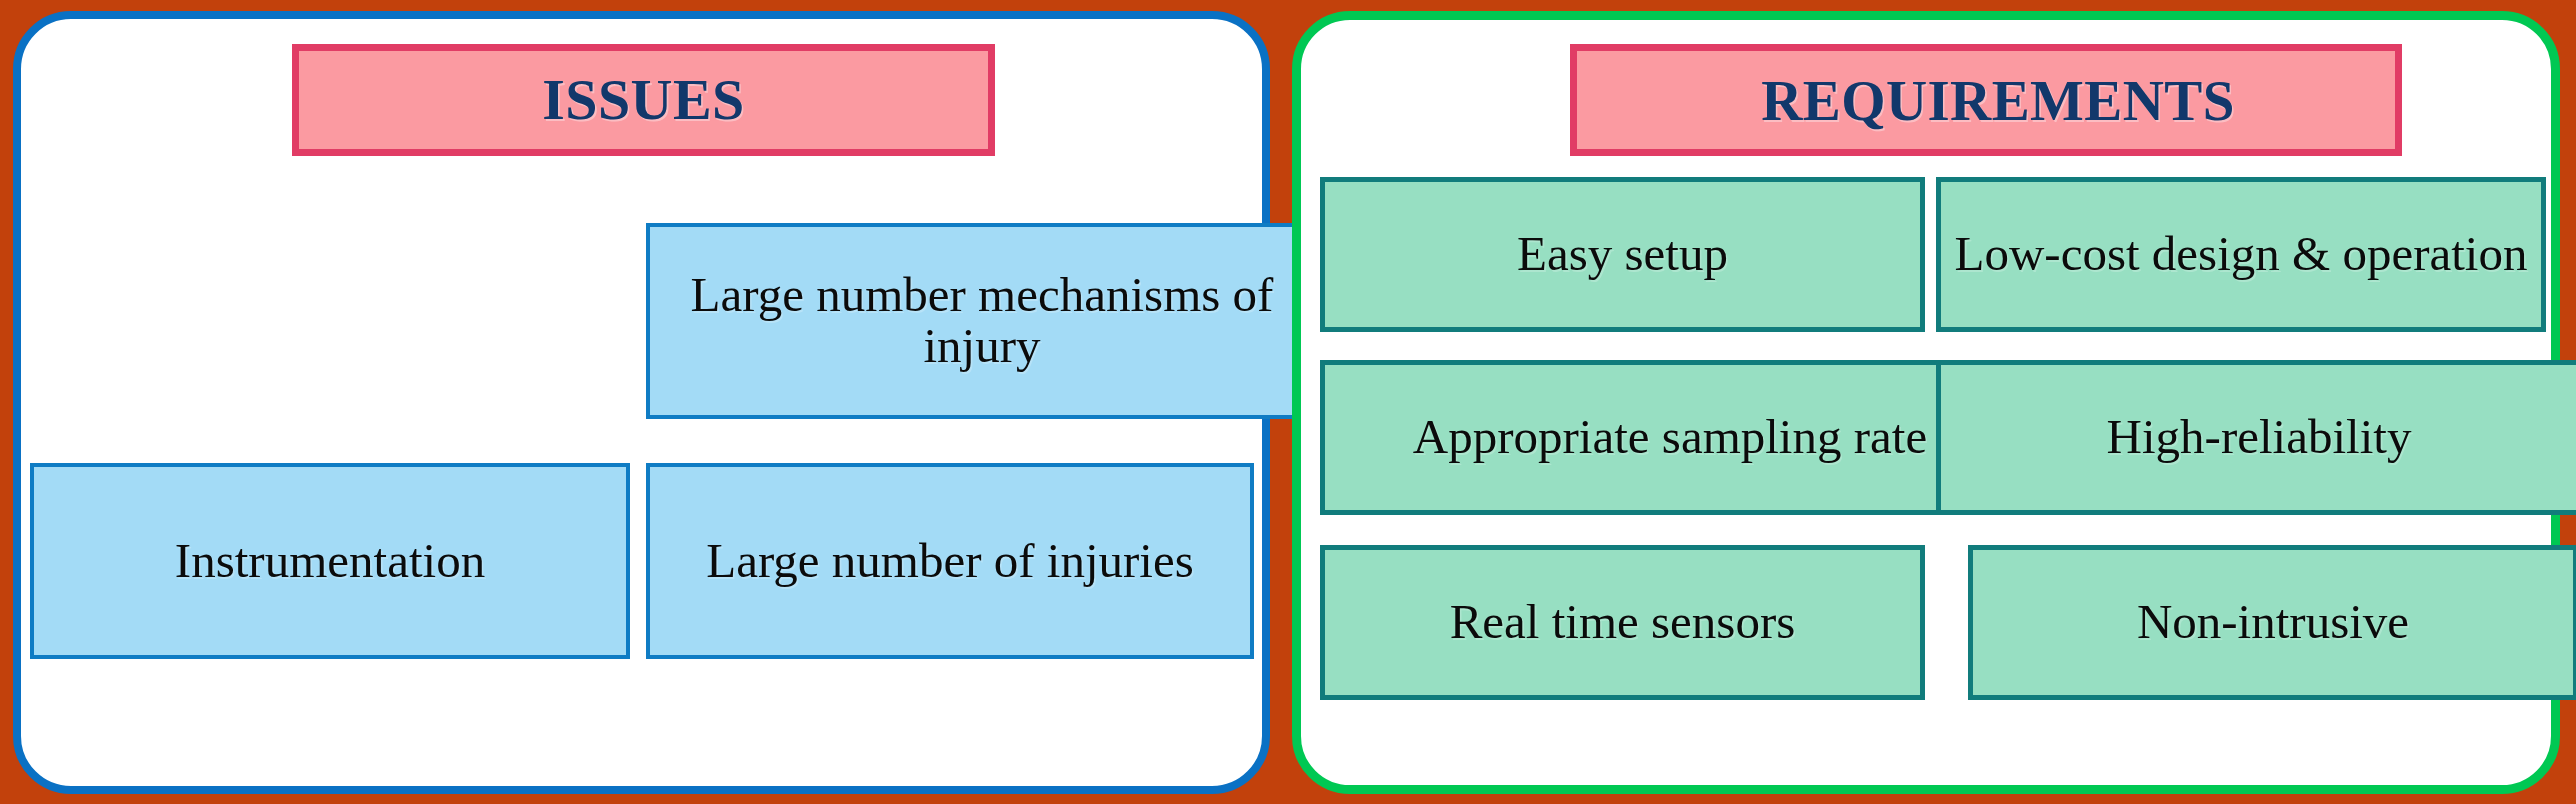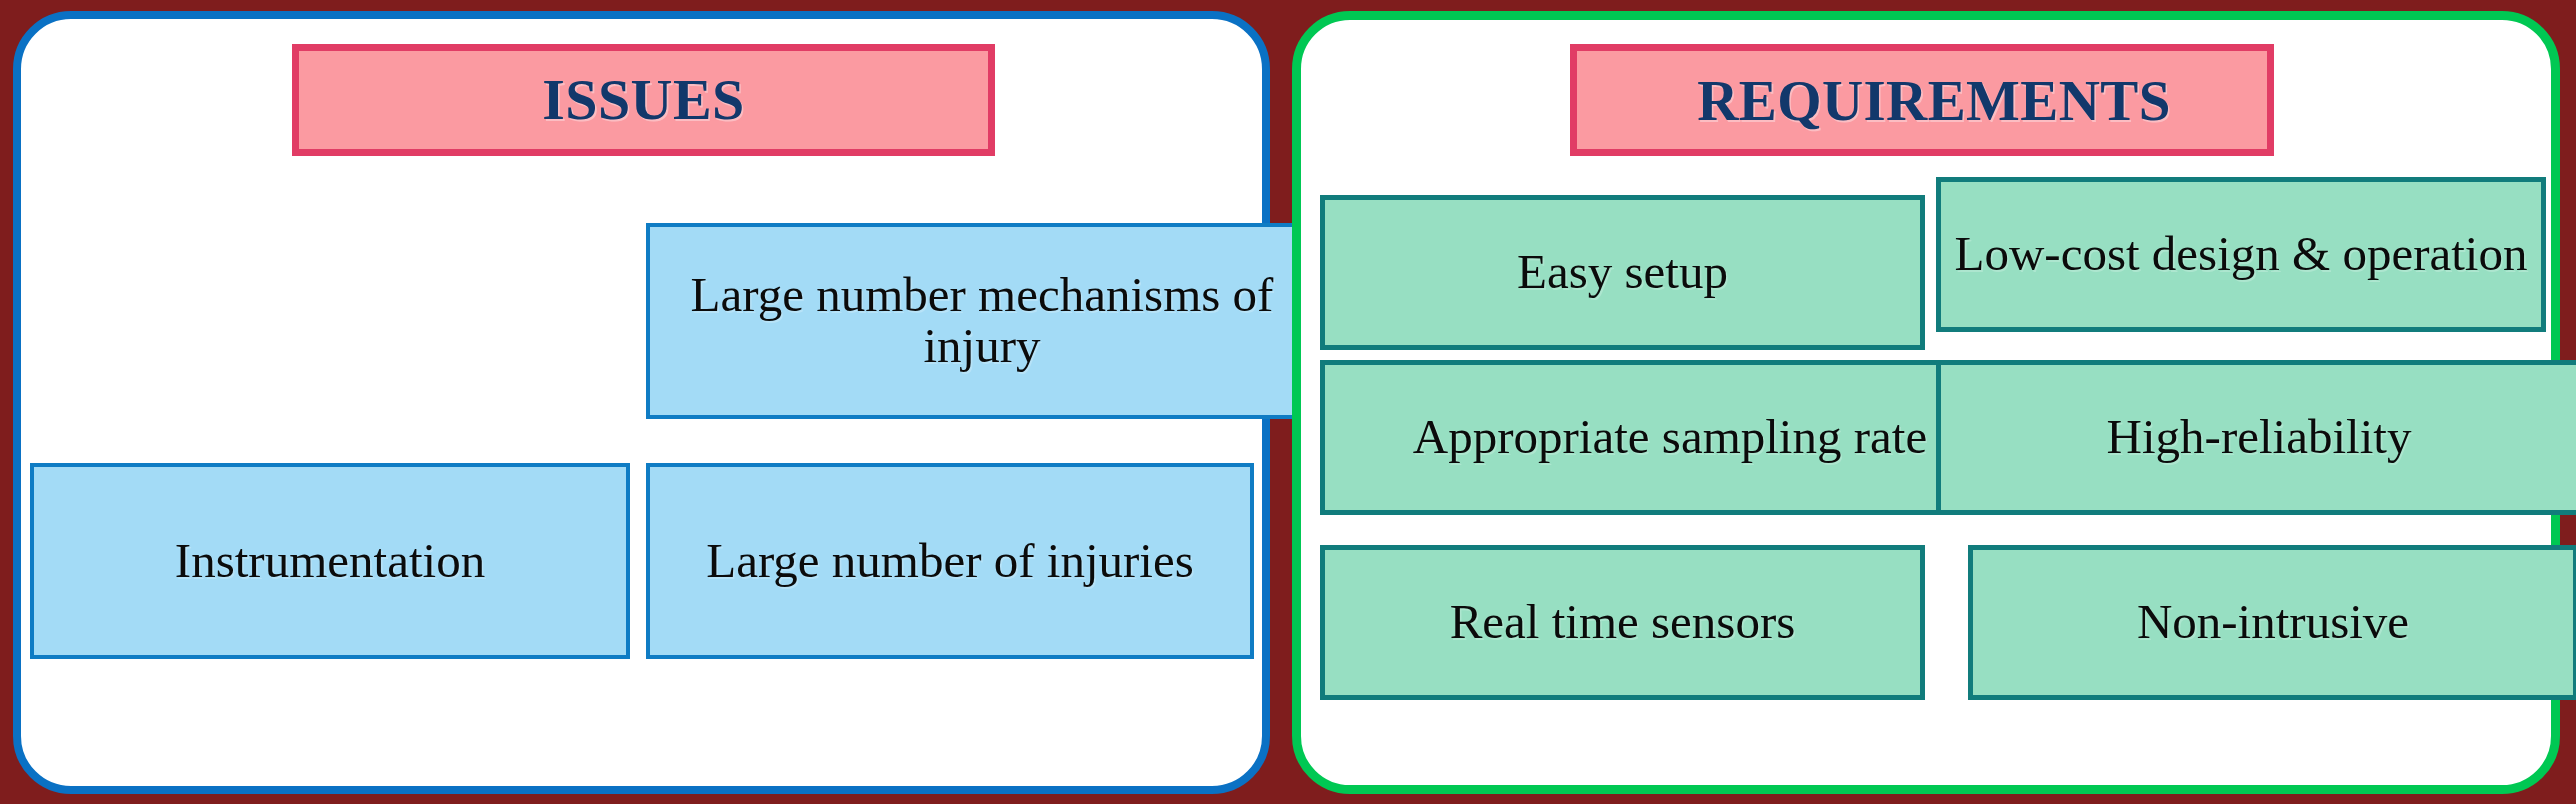--- a/index.html
+++ b/index.html
@@ -10,21 +10,21 @@
   body {
     width: 2576px;
     height: 805px;
     font-family: "Liberation Serif", "DejaVu Serif", serif;
     overflow: hidden;
   }
   .canvas {
     position: relative;
     width: 2576px;
     height: 805px;
-    background: #7f1d1d;
+    background: #c2410c;
   }
 
   
   .panel {
     position: absolute;
     box-sizing: border-box;
     background: #ffffff;
   }
   .panel-issues {
     left: 12.6px;
@@ -66,21 +66,21 @@
     left: 292px;
     top: 44px;
     width: 703px;
     height: 112px;
   }
   .chip-issues .chip-text { font-size: 58px; }
 
   .chip-requirements {
     left: 1570px;
     top: 44px;
-    width: 704px;
+    width: 832px;
     height: 112px;
     padding-left: 24px;
   }
   .chip-requirements .chip-text { font-size: 57px; }
 
   
   .item-box {
     position: absolute;
     box-sizing: border-box;
     display: flex;
@@ -107,21 +107,21 @@
   }
   .item-green .item-text { font-size: 49px; }
 
   
   .b-r1c1 { left: 30px;  top: 223px; width: 600px; height: 196px; }
   .b-r1c2 { left: 646px; top: 223px; width: 672px; height: 196px; }
   .b-r2c1 { left: 30px;  top: 463px; width: 600px; height: 196px; }
   .b-r2c2 { left: 646px; top: 463px; width: 608px; height: 196px; }
 
   
-  .g-r1c1 { left: 1320px; top: 195px; width: 605px; height: 155px; }
+  .g-r1c1 { left: 1320px; top: 177px; width: 605px; height: 155px; }
   .g-r1c2 { left: 1936px; top: 177px; width: 610px; height: 155px; }
   .g-r2c1 { left: 1320px; top: 360px; width: 700px; height: 155px; }
   .g-r2c2 { left: 1936px; top: 360px; width: 646px; height: 155px; }
   .g-r3c1 { left: 1320px; top: 545px; width: 605px; height: 155px; }
   .g-r3c2 { left: 1936px; top: 545px; width: 610px; height: 155px; margin-left: 32px; }
 </style>
 </head>
 <body>
 
 <div class="canvas">

